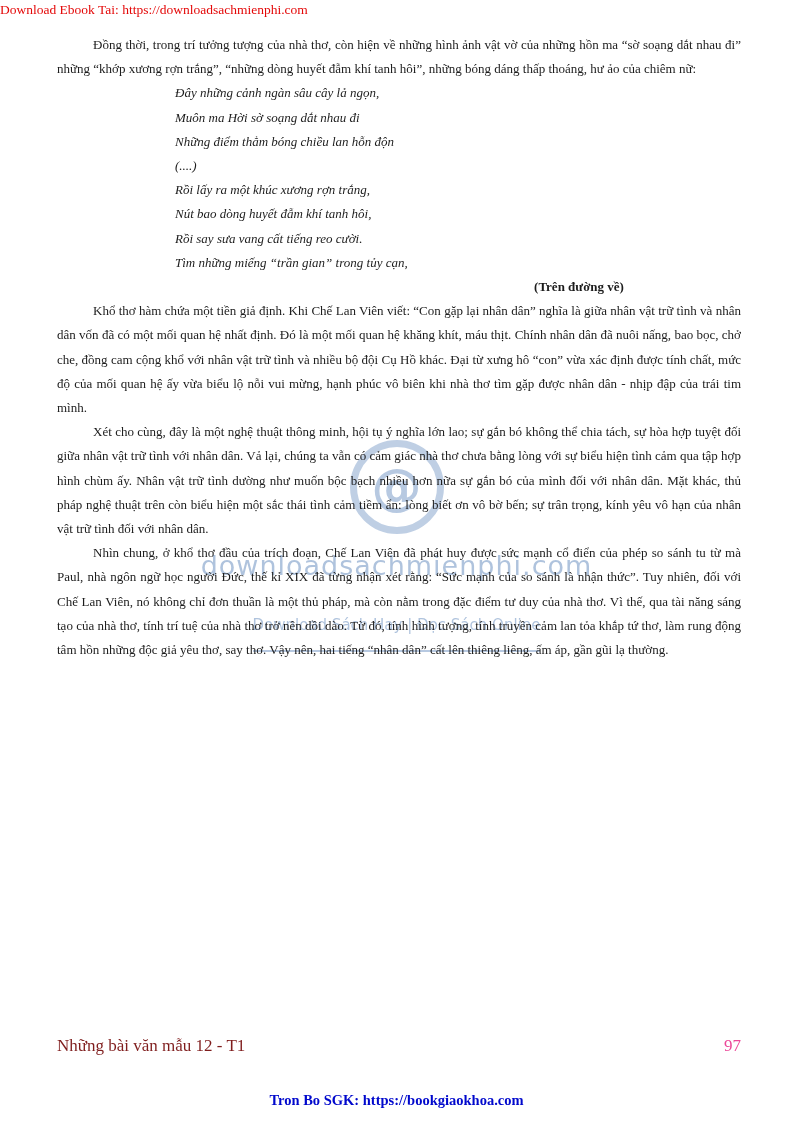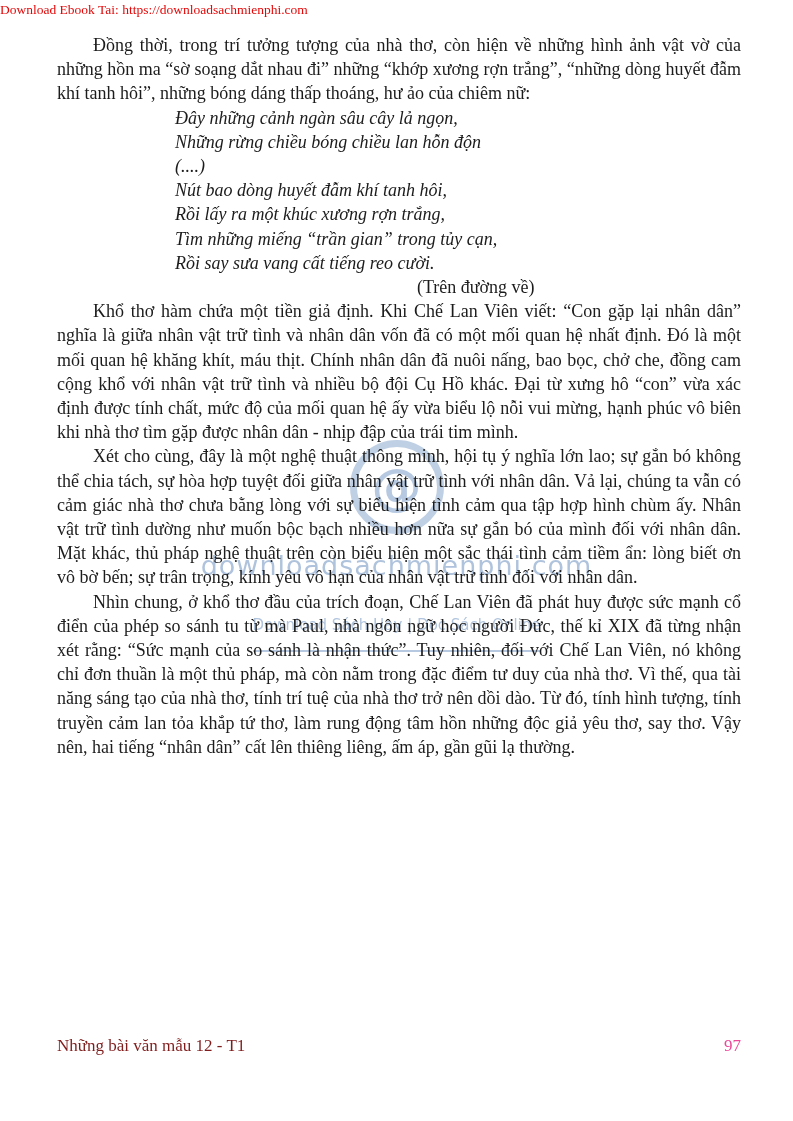--- a/index.html
+++ b/index.html
@@ -16,36 +16,37 @@
   .header-link {
     position: absolute;
     top: 2px; left: 0; right: 0;
     color: #e40808;
     font-size: 13.5px;
     font-family: "Liberation Serif", "DejaVu Serif", serif;
   }
   .content {
     position: absolute;
     top: 33px; left: 57px; right: 52px;
-    font-size: 18px;
+    font-size: 13px;
     line-height: 24.2px;
     text-align: justify;
     z-index: 2;
   }
   .para { margin: 0; text-indent: 36px; }
   .poem {
     margin-left: 118px;
     font-style: italic;
     text-align: left;
   }
   .poem-line { white-space: nowrap; }
   .poem-attribution {
     margin-left: 360px;
-    text-align: left;
+    text-align: center;
     font-style: normal;
+    font-weight: bold;
   }
   .watermark {
     position: absolute;
     top: 440px; left: 0; right: 0;
     text-align: center;
     color: rgba(96, 136, 188, 0.50);
     z-index: 1;
     pointer-events: none;
     font-family: "DejaVu Sans", "Liberation Sans", sans-serif;
   }
@@ -109,35 +110,37 @@
     <div class="wm-line1">downloadsachmienphi.com</div><br>
     <div class="wm-line2">Download Sách Hay | Đọc Sách Online</div>
   </div>
 
   <div class="content">
 
     <p class="para">Đồng thời, trong trí tưởng tượng của nhà thơ, còn hiện về những hình ảnh vật vờ của những hồn ma “sờ soạng dắt nhau đi” những “khớp xương rợn trắng”, “những dòng huyết đẫm khí tanh hôi”, những bóng dáng thấp thoáng, hư ảo của chiêm nữ:</p>
 
     <div class="poem">
       <div class="poem-line">Đây những cảnh ngàn sâu cây lả ngọn,</div>
-      <div class="poem-line">Những rừng chiều bóng chiều lan hỗn độn</div>
+      <div class="poem-line">Muôn ma Hời sờ soạng dắt nhau đi</div>
+      <div class="poem-line">Những điểm thẳm bóng chiều lan hỗn độn</div>
       <div class="poem-line">(....)</div>
+      <div class="poem-line">Rồi lấy ra một khúc xương rợn trắng,</div>
       <div class="poem-line">Nút bao dòng huyết đẫm khí tanh hôi,</div>
-      <div class="poem-line">Rồi lấy ra một khúc xương rợn trắng,</div>
+      <div class="poem-line">Rồi say sưa vang cất tiếng reo cười.</div>
       <div class="poem-line">Tìm những miếng “trần gian” trong tủy cạn,</div>
-      <div class="poem-line">Rồi say sưa vang cất tiếng reo cười.</div>
     </div>
 
     <div class="poem-attribution">(Trên đường về)</div>
 
     <p class="para">Khổ thơ hàm chứa một tiền giả định. Khi Chế Lan Viên viết: “Con gặp lại nhân dân” nghĩa là giữa nhân vật trữ tình và nhân dân vốn đã có một mối quan hệ nhất định. Đó là một mối quan hệ khăng khít, máu thịt. Chính nhân dân đã nuôi nấng, bao bọc, chở che, đồng cam cộng khổ với nhân vật trữ tình và nhiều bộ đội Cụ Hồ khác. Đại từ xưng hô “con” vừa xác định được tính chất, mức độ của mối quan hệ ấy vừa biểu lộ nỗi vui mừng, hạnh phúc vô biên khi nhà thơ tìm gặp được nhân dân - nhịp đập của trái tim mình.</p>
     <p class="para">Xét cho cùng, đây là một nghệ thuật thông minh, hội tụ ý nghĩa lớn lao; sự gắn bó không thể chia tách, sự hòa hợp tuyệt đối giữa nhân vật trữ tình với nhân dân. Vả lại, chúng ta vẫn có cảm giác nhà thơ chưa bằng lòng với sự biểu hiện tình cảm qua tập hợp hình chùm ấy. Nhân vật trữ tình dường như muốn bộc bạch nhiều hơn nữa sự gắn bó của mình đối với nhân dân. Mặt khác, thủ pháp nghệ thuật trên còn biểu hiện một sắc thái tình cảm tiềm ẩn: lòng biết ơn vô bờ bến; sự trân trọng, kính yêu vô hạn của nhân vật trữ tình đối với nhân dân.</p>
     <p class="para">Nhìn chung, ở khổ thơ đầu của trích đoạn, Chế Lan Viên đã phát huy được sức mạnh cổ điển của phép so sánh tu từ mà Paul, nhà ngôn ngữ học người Đức, thế kỉ XIX đã từng nhận xét rằng: “Sức mạnh của so sánh là nhận thức”. Tuy nhiên, đối với Chế Lan Viên, nó không chỉ đơn thuần là một thủ pháp, mà còn nằm trong đặc điểm tư duy của nhà thơ. Vì thế, qua tài năng sáng tạo của nhà thơ, tính trí tuệ của nhà thơ trở nên dồi dào. Từ đó, tính hình tượng, tính truyền cảm lan tỏa khắp tứ thơ, làm rung động tâm hồn những độc giả yêu thơ, say thơ. Vậy nên, hai tiếng “nhân dân” cất lên thiêng liêng, ấm áp, gần gũi lạ thường.</p>
 
   </div>
 
   <div class="footer">
     <span class="footer-left">Những bài văn mẫu 12 - T1</span>
     <span class="page-number">97</span>
   </div>
 
+  <div class="bottom-link">Tron Bo SGK: https://bookgiaokhoa.com</div>
 
 </div>
 
 </body></html>

